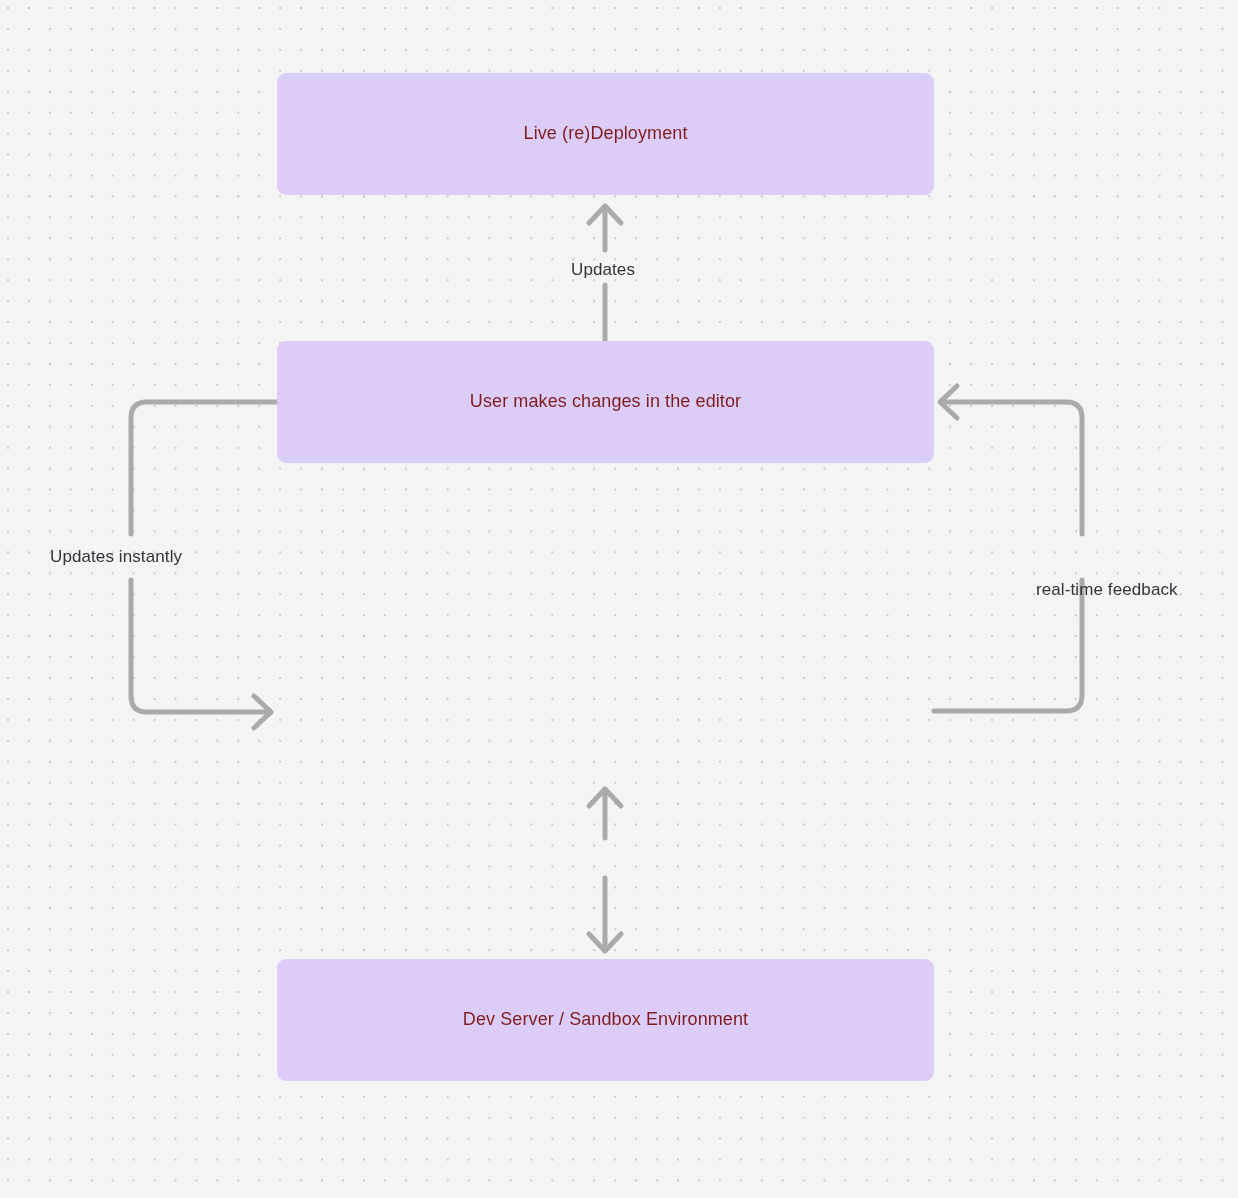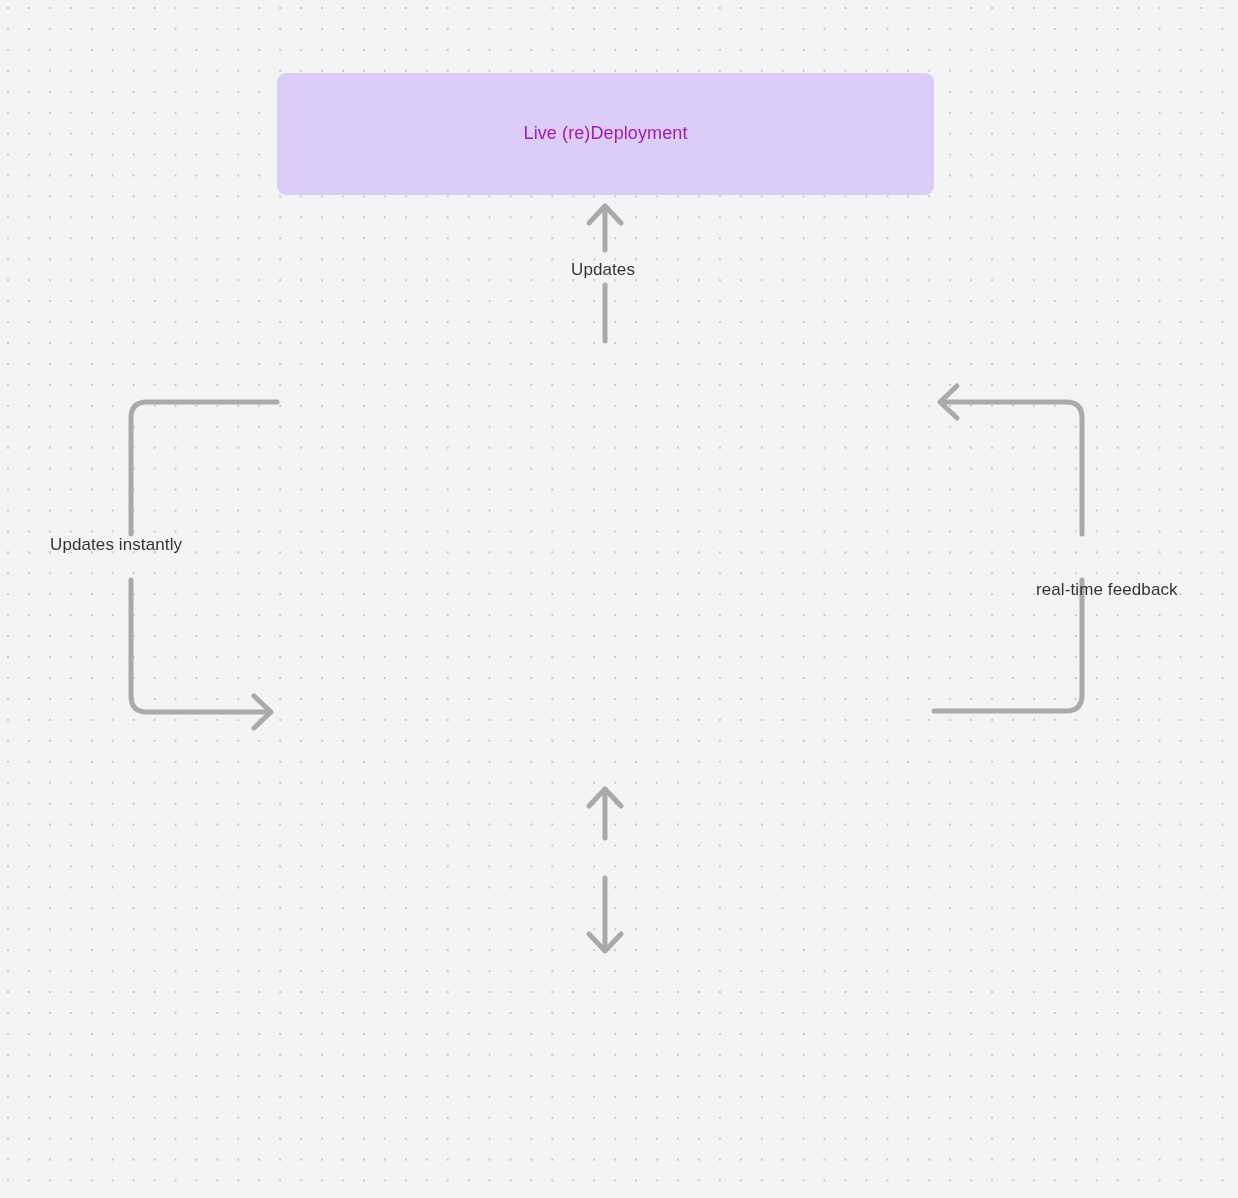--- a/index.html
+++ b/index.html
@@ -34,40 +34,40 @@
     justify-content: center;
     background: #dcccf8;
     border-radius: 9px;
     left: 277px;
     width: 657px;
     height: 122px;
   }
   .node-label {
     font-size: 18px;
     line-height: 1.2;
-    color: #a21caf;
+    color: #7f1d1d;
     letter-spacing: 0.1px;
     text-align: right;
     white-space: nowrap;
   }
   #node-live        { top: 73px; }
   #node-editor      { top: 341px; }
   #node-preview     { top: 650px; }
   #node-devserver   { top: 959px; }
 
   .edge-label {
     position: absolute;
     font-size: 17px;
     line-height: 1.2;
     color: #33333a;
     white-space: nowrap;
     letter-spacing: 0.1px;
   }
   #edge-label-publish   { left: 571px; top: 260px; }
-  #edge-label-updates   { left: 50px;  top: 535px; }
+  #edge-label-updates   { left: 50px;  top: 547px; }
   #edge-label-realtime  { left: 988px; top: 580px; margin-left: 48px; }
   #edge-label-spunup    { left: 417px; top: 856px; }
 </style>
 </head>
 <body>
 
 <div id="canvas">
 
   <svg id="edge-layer" viewBox="0 0 1238 1198" width="1238" height="1198" xmlns="http://www.w3.org/2000/svg">
 
@@ -94,20 +94,26 @@
       <path d="M 589 806 L 605 789 L 621 806" stroke="#aaaaaa" stroke-width="5" fill="none" stroke-linecap="round" stroke-linejoin="round"></path>
       <path d="M 605 878 L 605 950" stroke="#aaaaaa" stroke-width="5" fill="none" stroke-linecap="round"></path>
       <path d="M 589 934 L 605 951 L 621 934" stroke="#aaaaaa" stroke-width="5" fill="none" stroke-linecap="round" stroke-linejoin="round"></path>
     </g>
   </svg>
 
   <div class="node" id="node-live">
     <span class="node-label">Live (re)Deployment</span>
   </div>
 
+  <div class="node" id="node-editor">
+    <span class="node-label">User makes changes in the editor</span>
+  </div>
 
 
+  <div class="node" id="node-devserver">
+    <span class="node-label">Dev Server / Sandbox Environment</span>
+  </div>
 
   <div class="edge-label" id="edge-label-publish">Updates</div>
   <div class="edge-label" id="edge-label-updates">Updates instantly</div>
   <div class="edge-label" id="edge-label-realtime">real-time feedback</div>
 
 </div>
 
 </body></html>

